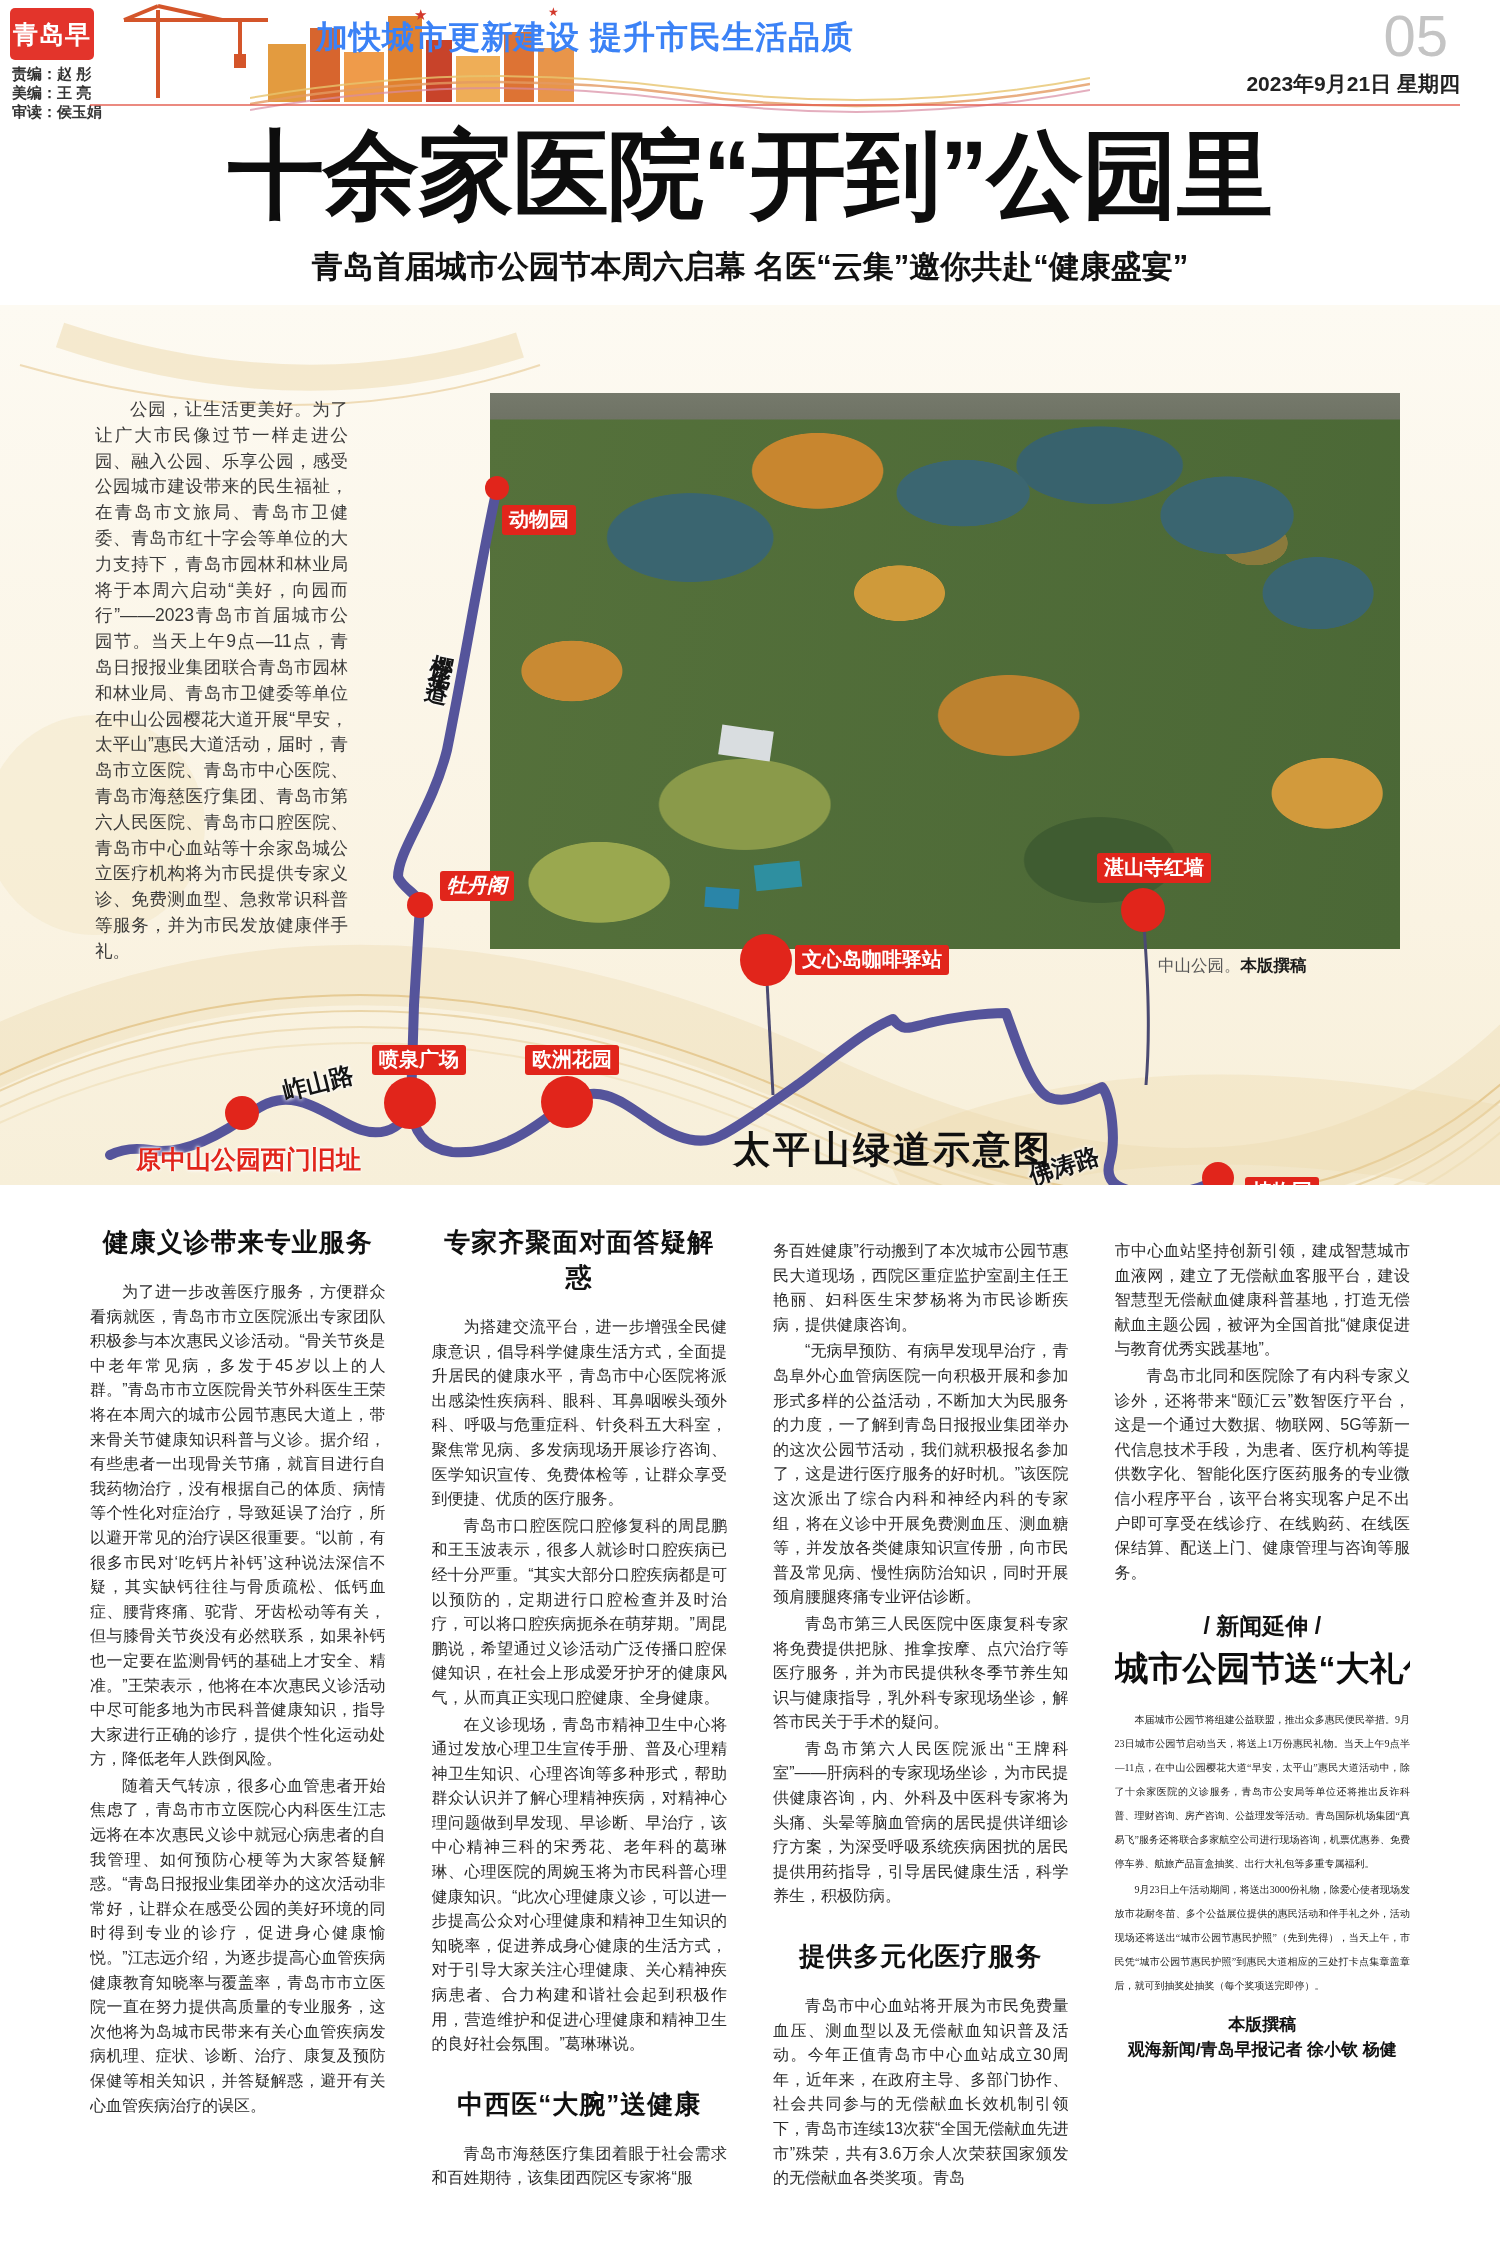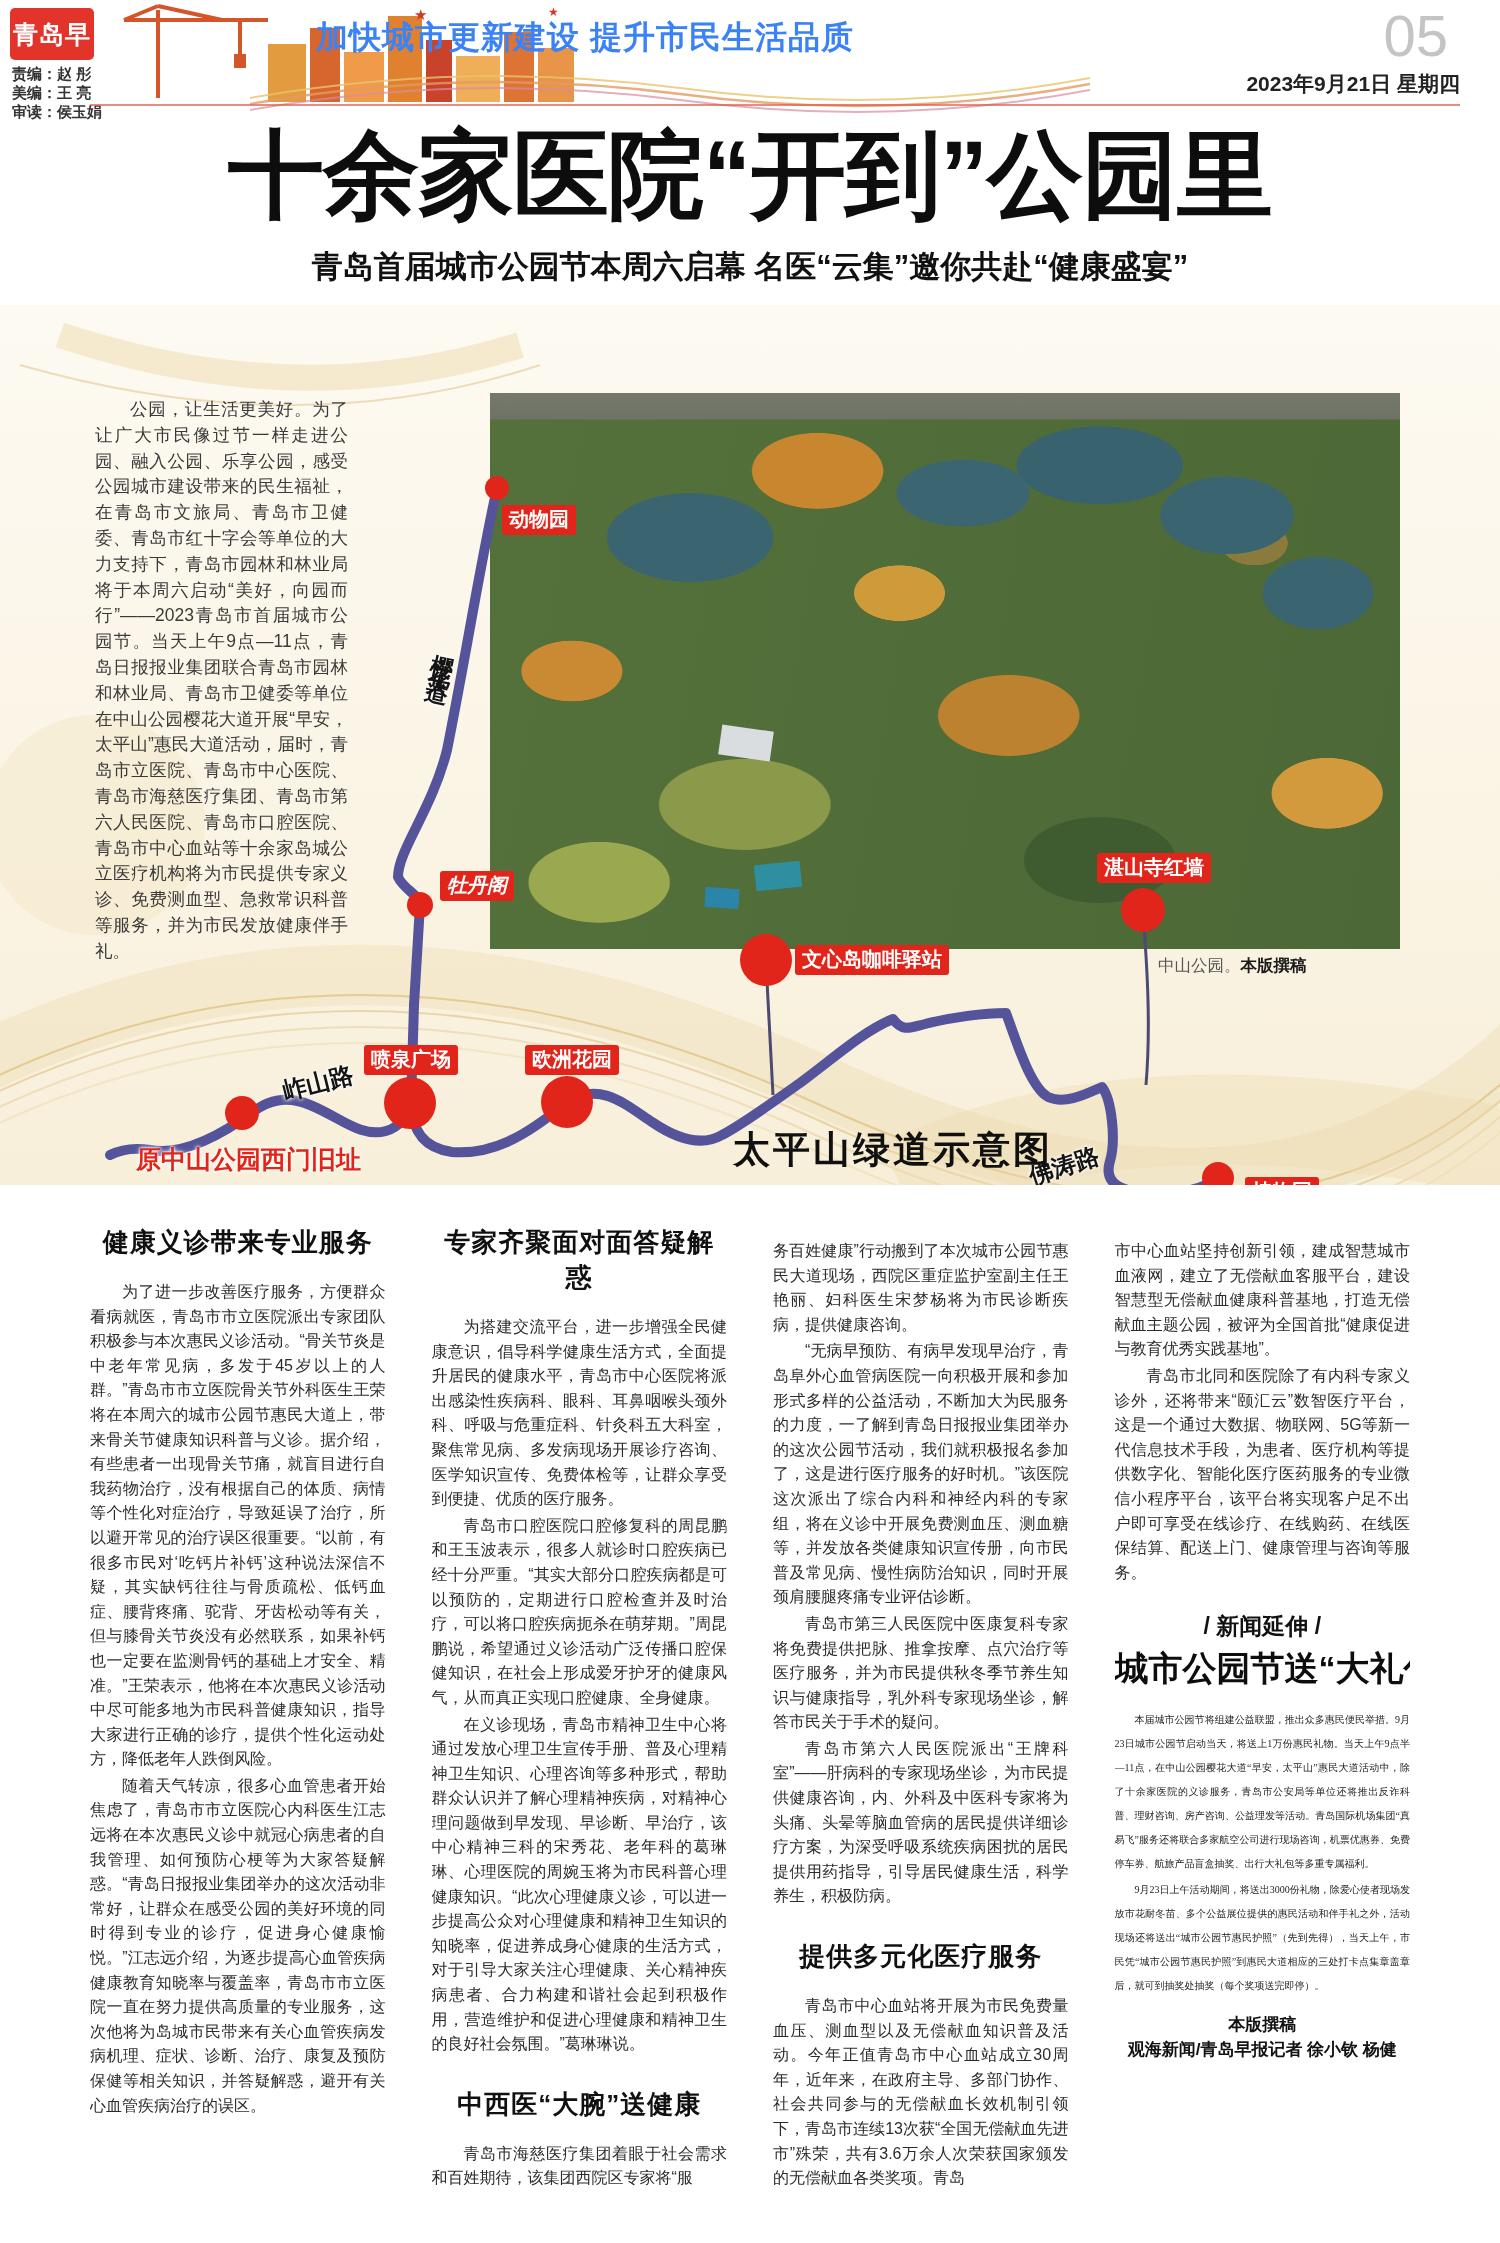--- a/index.html
+++ b/index.html
@@ -152,21 +152,21 @@
       <circle cx="410" cy="798" r="26" fill="#e1251b"></circle>
       <circle cx="567" cy="797" r="26" fill="#e1251b"></circle>
       <circle cx="766" cy="655" r="26" fill="#e1251b"></circle>
       <circle cx="1143" cy="605" r="22" fill="#e1251b"></circle>
       <circle cx="1218" cy="873" r="16" fill="#e1251b"></circle>
       <circle cx="242" cy="808" r="17" fill="#e1251b"></circle>
     </svg>
 
     <div class="st-label" style="left:502px;top:200px;">动物园</div>
     <div class="st-label" style="left:440px;top:566px;font-style:italic;">牡丹阁</div>
-    <div class="st-label" style="left:364px;top:740px;">喷泉广场</div>
+    <div class="st-label" style="left:372px;top:740px;">喷泉广场</div>
     <div class="st-label" style="left:525px;top:740px;">欧洲花园</div>
     <div class="st-label" style="left:795px;top:640px;">文心岛咖啡驿站</div>
     <div class="st-label" style="left:1097px;top:548px;">湛山寺红墙</div>
     <div class="st-label" style="left:1245px;top:872px;">植物园</div>
     <div class="oldgate" style="left:136px;top:838px;">原中山公园西门旧址</div>
 
     <div class="road road-vert" style="left:430px;top:332px;transform:rotate(12deg);">樱花大道</div>
     <div class="road" style="left:282px;top:762px;transform:rotate(-14deg);">岞山路</div>
     <div class="road" style="left:1028px;top:845px;transform:rotate(-18deg);">佛涛路</div>
 

